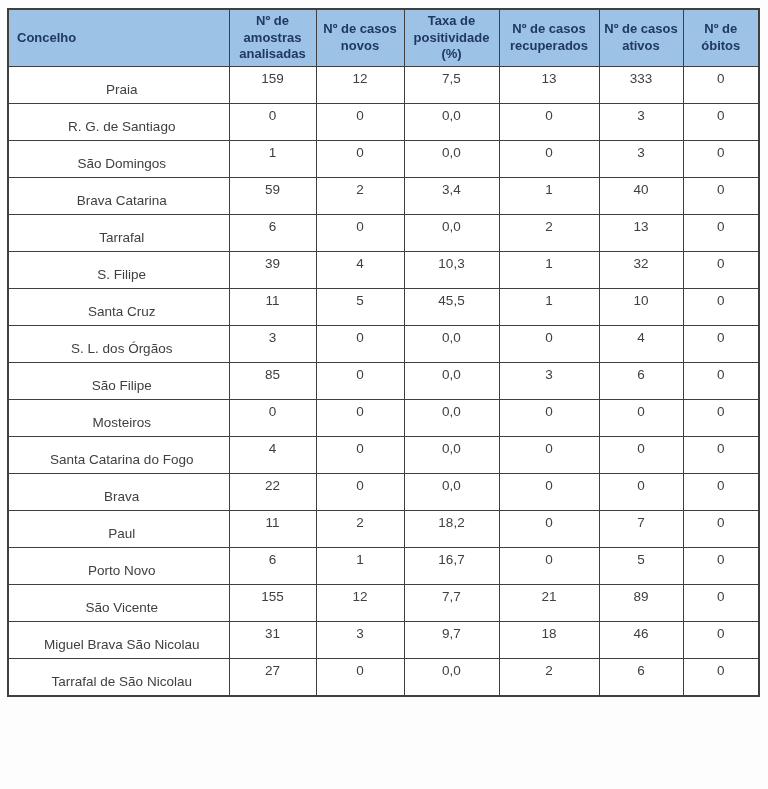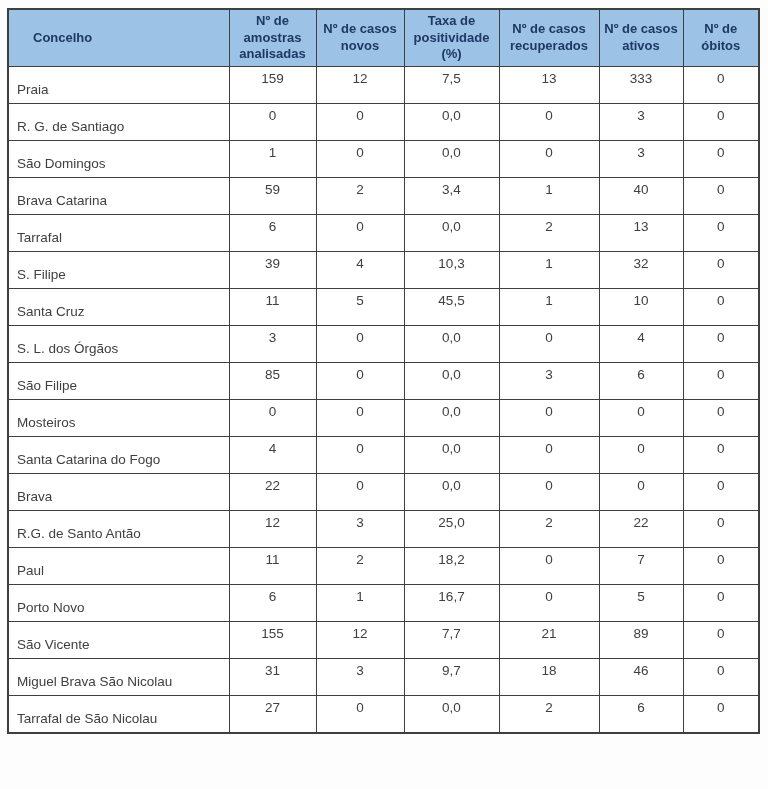--- a/index.html
+++ b/index.html
@@ -35,30 +35,30 @@
     font-weight: bold;
     font-size: 13px;
     line-height: 1.3;
     height: 52px;
     text-align: center;
     vertical-align: middle;
     padding: 2px 4px;
   }
   .data-table thead th.col-concelho {
     text-align: left;
-    padding-left: 24px;
+    padding-left: 8px;
   }
   .data-table td {
     color: #404040;
     font-size: 13.5px;
     height: 30px;
     background: #ffffff;
   }
   .data-table td.cell-name {
-    text-align: left;
+    text-align: center;
     vertical-align: bottom;
     padding: 0 2px 6px 8px;
     white-space: nowrap;
   }
   .data-table td.cell-num {
     text-align: center;
     vertical-align: top;
     padding-top: 4px;
   }
 </style>
@@ -190,29 +190,20 @@
         <tr>
           <td class="cell-name">Brava</td>
           <td class="cell-num">22</td>
           <td class="cell-num">0</td>
           <td class="cell-num">0,0</td>
           <td class="cell-num">0</td>
           <td class="cell-num">0</td>
           <td class="cell-num">0</td>
         </tr>
         <tr>
-          <td class="cell-name">R.G. de Santo Antão</td>
-          <td class="cell-num">12</td>
-          <td class="cell-num">3</td>
-          <td class="cell-num">25,0</td>
-          <td class="cell-num">2</td>
-          <td class="cell-num">22</td>
-          <td class="cell-num">0</td>
-        </tr>
-        <tr>
           <td class="cell-name">Paul</td>
           <td class="cell-num">11</td>
           <td class="cell-num">2</td>
           <td class="cell-num">18,2</td>
           <td class="cell-num">0</td>
           <td class="cell-num">7</td>
           <td class="cell-num">0</td>
         </tr>
         <tr>
           <td class="cell-name">Porto Novo</td>

